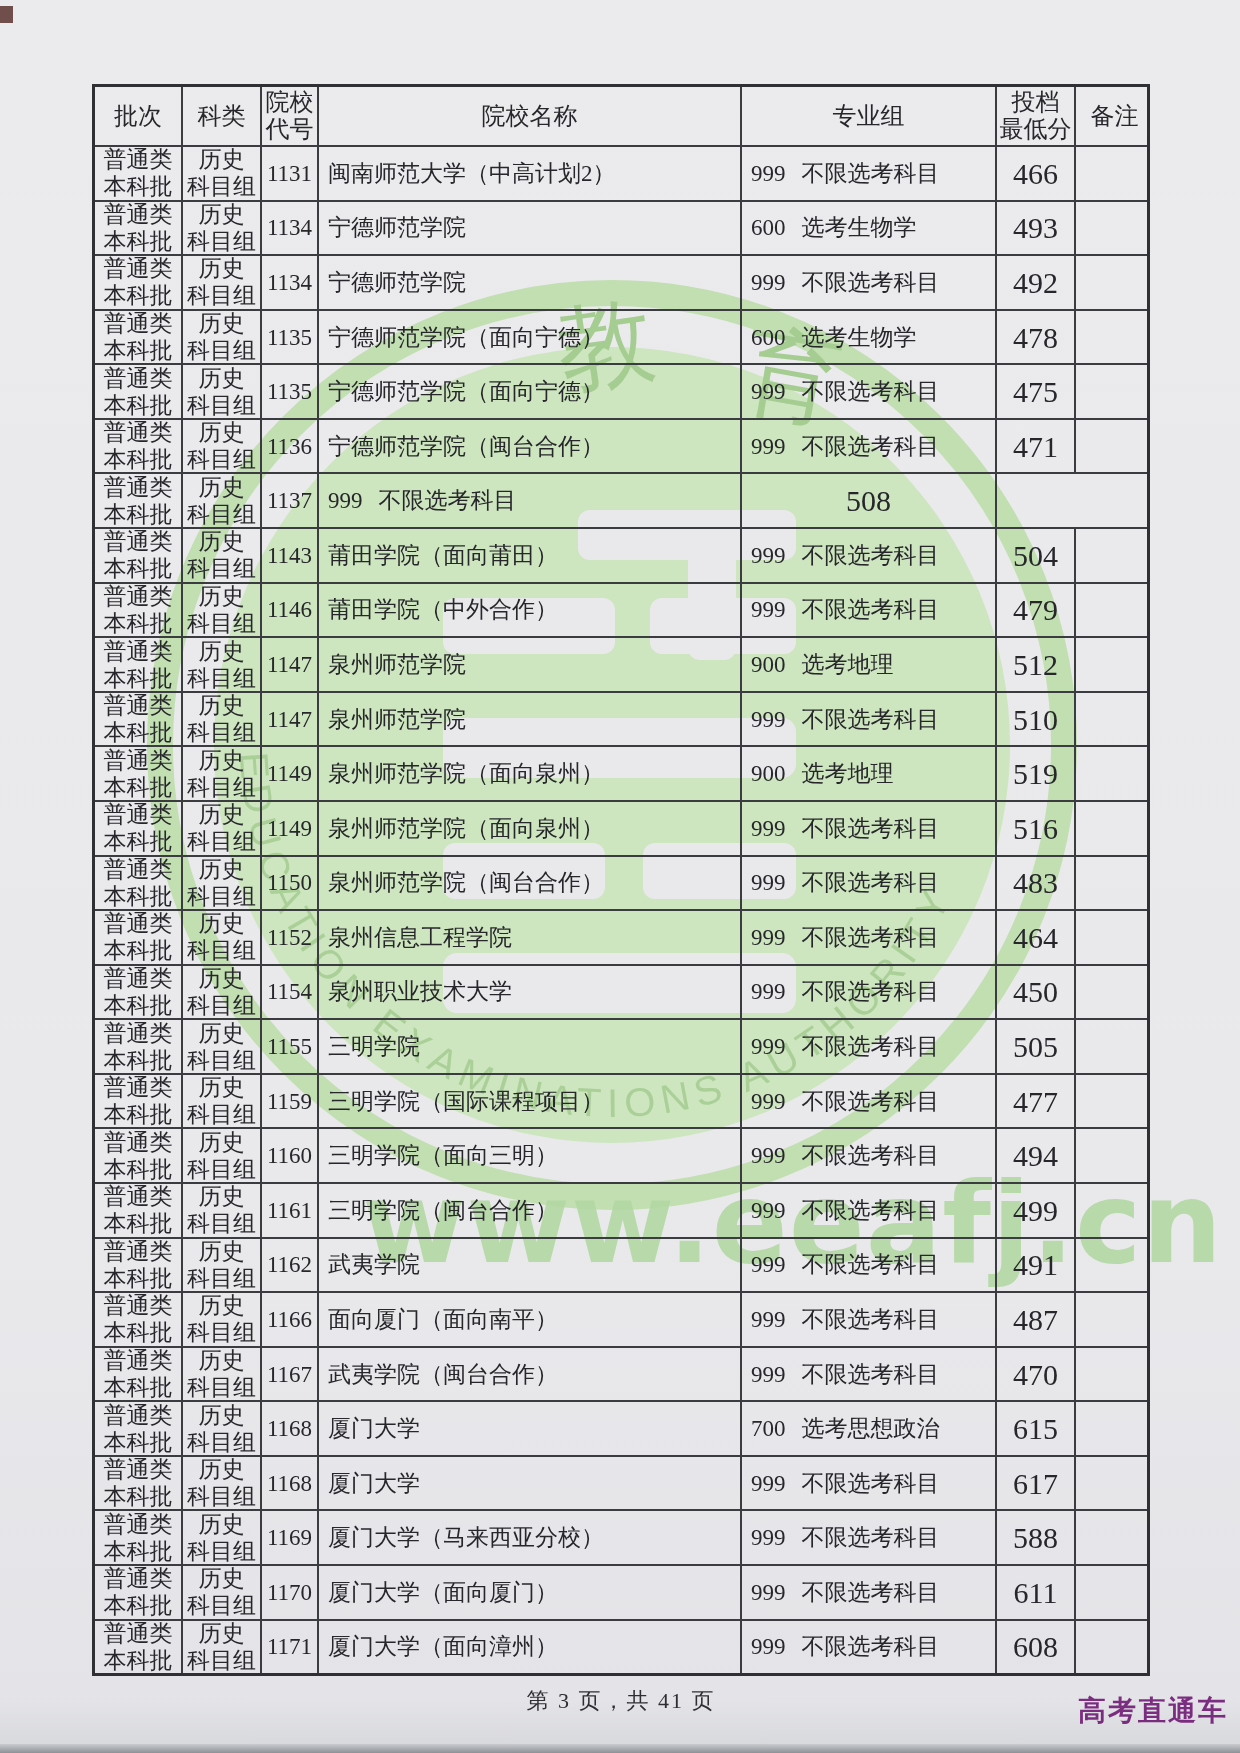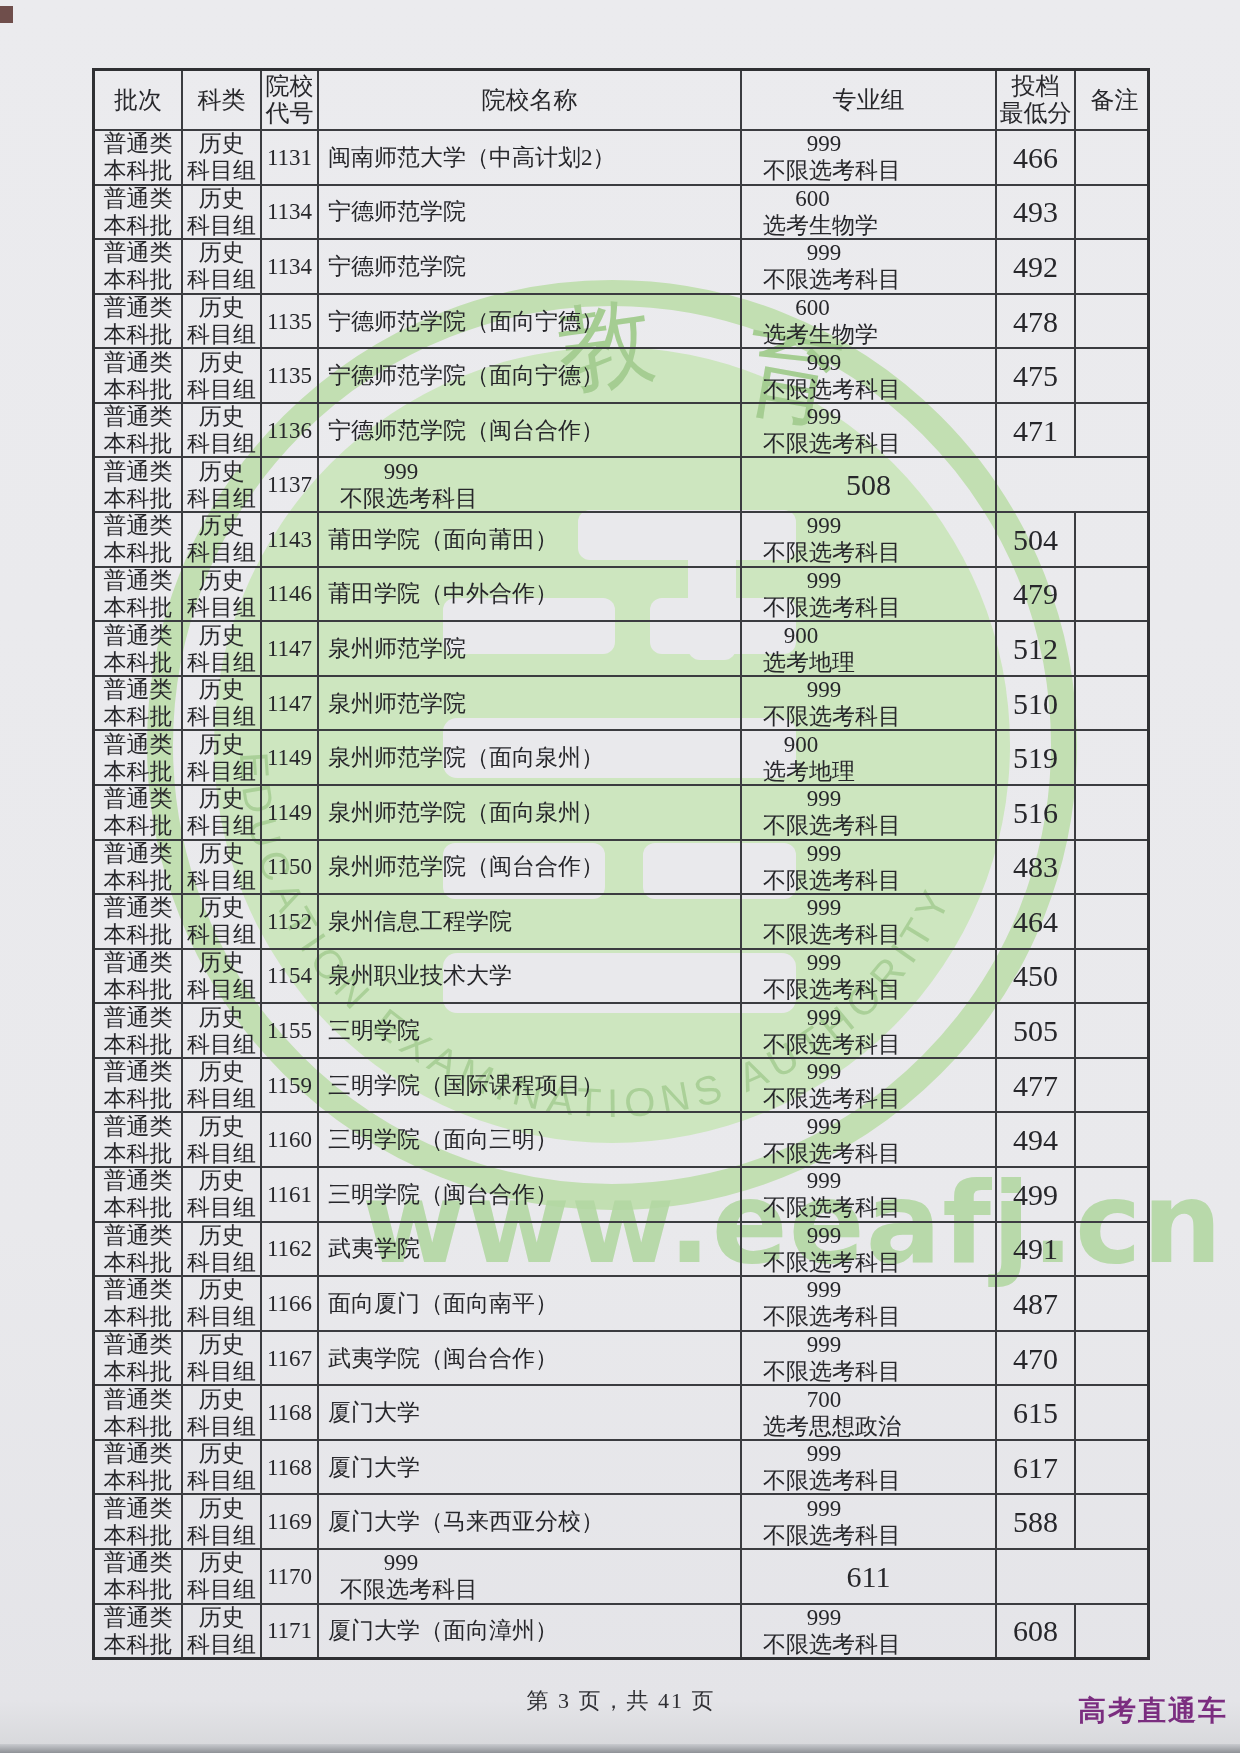--- a/index.html
+++ b/index.html
@@ -16,39 +16,39 @@
     position:absolute;left:362px;top:1158px;z-index:0;
     font-family:"DejaVu Sans",sans-serif;font-weight:bold;
     font-size:112px;letter-spacing:1px;color:#b3d8a3;opacity:.9;
     white-space:nowrap;
   }
   .corner-mark{position:absolute;left:0;top:6px;width:13px;height:17px;background:#59322e;opacity:.85;}
   .bottom-edge{position:absolute;left:0;bottom:0;width:100%;height:9px;
     background:linear-gradient(180deg,#c9cbcf,#8e9196);}
   
   .tbl{
-    position:absolute;left:92px;top:68px;width:1058px;height:1592px;z-index:1;
+    position:absolute;left:92px;top:84px;width:1058px;height:1592px;z-index:1;
     display:flex;flex-direction:column;
     border:3px solid #2f3033;box-sizing:border-box;
   }
   .trow{
     display:grid;grid-template-columns:86px 79px 57px 423px 255px 79px 79px;
     flex:1 1 0;min-height:0;border-top:2px solid #3b3c40;box-sizing:border-box;
   }
   .trow.head{flex:0 0 58px;border-top:none;}
   .tcell{
     border-left:2px solid #3b3c40;box-sizing:border-box;
     display:flex;flex-direction:column;align-items:center;justify-content:center;
     font-size:23px;line-height:27px;overflow:hidden;white-space:nowrap;
   }
   .tcell:first-child{border-left:none;}
   .tcell.left{align-items:flex-start;padding-left:9px;font-family:Liberation Serif, serif;}
   .head .tcell{font-size:24px;}
   .gline{display:block;}
-  .gwrap{display:flex;flex-direction:column;align-items:center;margin-left:12px;}
+  .gwrap{display:flex;flex-direction:row;align-items:center;}
   .gcode{margin-right:16px;}
   .score{font-size:30px;text-align:center;}
   
   .footer-page{
     position:absolute;left:92px;top:1686px;width:1058px;z-index:1;
     text-align:center;font-size:22px;letter-spacing:2px;color:#2f2f33;
   }
   .brand{
     position:absolute;right:12px;top:1692px;z-index:1;
     font-size:28px;font-weight:bold;letter-spacing:2px;color:#701a75;
@@ -878,20 +878,23 @@
           <span class="gline">本科批</span>
         </div>
         <div class="tcell">
           <span class="gline">历史</span>
           <span class="gline">科目组</span>
         </div>
         <div class="tcell">
           <span>1170</span>
         </div>
         <div class="tcell left">
+          <span>厦门大学（面向厦门）</span>
+        </div>
+        <div class="tcell left">
           <span class="gwrap">
             <span class="gcode">999</span>
             <span>不限选考科目</span>
           </span>
         </div>
         <div class="tcell score">
           <span>611</span>
         </div>
         <div class="tcell">
           <span></span>

